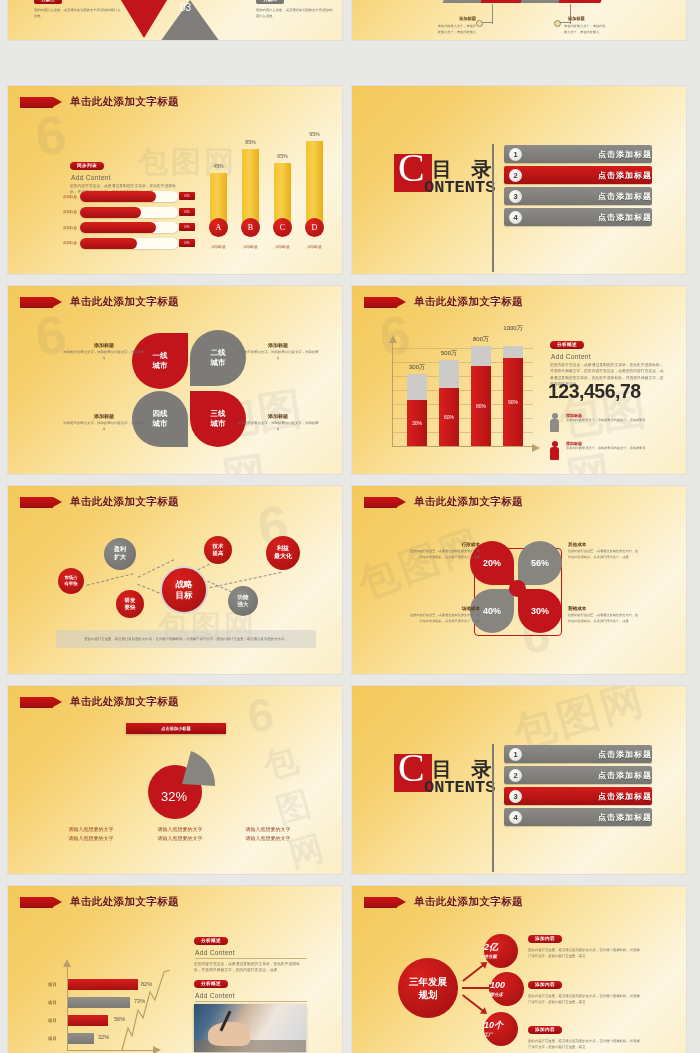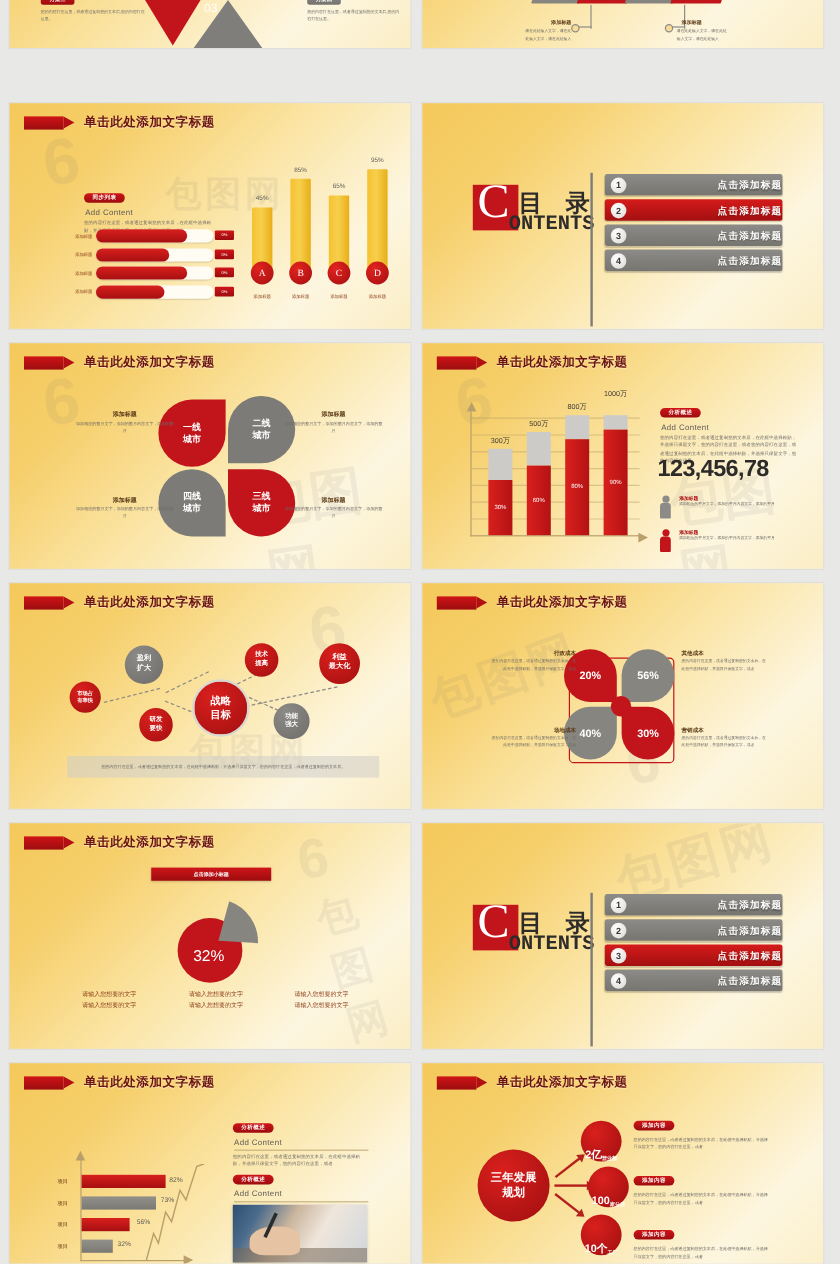--- a/index.html
+++ b/index.html
@@ -123,38 +123,38 @@
     box-shadow:0 1px 3px rgba(0,0,0,.25);overflow:hidden;}
   .photo .pen{position:absolute;left:30px;top:6px;width:3px;height:22px;background:#2b2b2b;transform:rotate(25deg);}
   .photo .hand{position:absolute;left:14px;top:18px;width:42px;height:24px;border-radius:50% 40% 20% 30%;background:#e6c3a2;}
   .photo .desk{position:absolute;left:0;bottom:0;width:112px;height:12px;background:rgba(120,105,90,.55);}
   
   .bigcirc{position:absolute;left:46px;top:72px;width:60px;height:60px;border-radius:50%;
     background:radial-gradient(circle at 35% 30%,#d9201d,#a00e10);color:#fff;font-size:9.5px;font-weight:700;
     display:flex;flex-direction:column;align-items:center;justify-content:center;line-height:1.4;}
   .smcirc{position:absolute;width:34px;height:34px;border-radius:50%;
     background:radial-gradient(circle at 35% 30%,#d9201d,#a00e10);color:#fff;
-    display:flex;align-items:flex-end;justify-content:center;}
+    display:flex;flex-direction:column;align-items:flex-start;justify-content:center;font-style:italic;}
   .smcirc .n{font-size:9px;font-weight:700;line-height:1.1;}
   .smcirc .s{font-size:4.2px;font-weight:700;margin-top:1px;}
   .arrow-s{position:absolute;height:1.6px;background:#b4211c;}
   .arrow-s:after{content:"";position:absolute;right:-5px;top:-3px;border-top:4px solid transparent;
     border-bottom:4px solid transparent;border-left:6px solid #b4211c;}
   .tnote{position:absolute;width:112px;}
   .tnote .p{font-size:3.4px;line-height:1.85;color:#6d6a66;margin-top:3px;}
 </style>
 </head>
 <body>
 
 <div id="page">
 
   <div class="slide col-l r0">
     <div style="position:absolute;left:108px;top:142px;width:0;height:0;border-left:28px solid transparent;border-right:28px solid transparent;border-top:46px solid #c2141b;"></div>
     <div style="position:absolute;left:152px;top:150px;width:0;height:0;border-left:30px solid transparent;border-right:30px solid transparent;border-bottom:42px solid #807e7a;"></div>
-    <span style="position:absolute;left:114px;top:152px;color:#fff;font-size:10px;padding-left:48px;">03</span>
+    <span style="position:absolute;left:124px;top:152px;color:#fff;font-size:10px;padding-left:48px;">03</span>
     <span style="position:absolute;left:176px;top:162px;color:#fff;font-size:10px;margin-top:40px;">04</span>
     <div style="position:absolute;left:26px;top:144px;width:28px;height:10px;background:linear-gradient(#cf1518,#9c0c0f);border-radius:2px;display:flex;align-items:center;justify-content:center;color:#fff;font-size:4.4px;font-weight:700;">方案三</div>
 
     <div style="position:absolute;left:26px;top:158px;width:88px;font-size:3.3px;line-height:1.8;color:#6d6a66;">您的内容打在这里，或者通过复制您的文本后,您的内容打在这里。</div>
     <div style="position:absolute;left:248px;top:144px;width:28px;height:10px;background:linear-gradient(#8d8b88,#75736e);border-radius:2px;display:flex;align-items:center;justify-content:center;color:#fff;font-size:4.4px;font-weight:700;">方案四</div>
 
     <div style="position:absolute;left:248px;top:158px;width:80px;font-size:3.3px;line-height:1.8;color:#6d6a66;">您的内容打在这里，或者通过复制您的文本后,您的内容打在这里。</div>
   </div>
 
   <div class="slide col-r r0">

